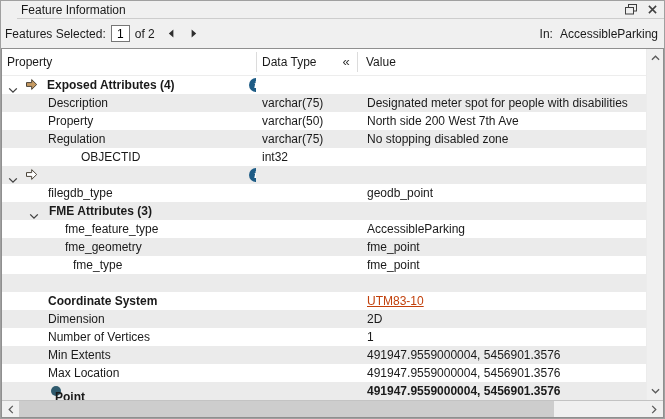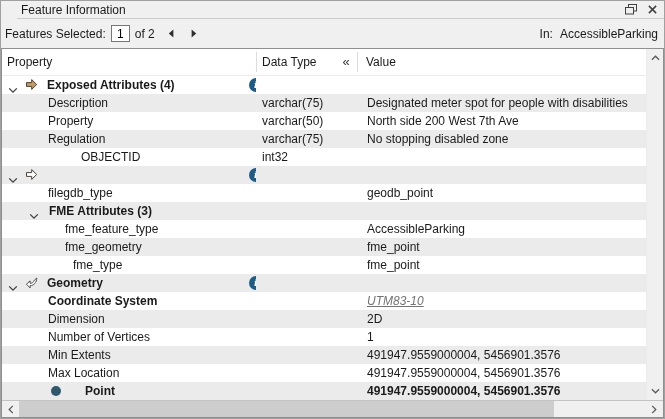--- a/index.html
+++ b/index.html
@@ -210,39 +210,29 @@
           <div class="cell-val">fme_point</div>
         </div>
         <div class="row">
           <div class="cell-prop">
             <span style="position: absolute; left: 63px; margin-left: 8px;">fme_type</span>
           </div>
           <div class="cell-type"></div>
           <div class="cell-val">fme_point</div>
         </div>
         <div class="row stripe">
-          <div class="cell-prop">
-            <span class="chev" style="left:6px"><svg width="10" height="7" viewBox="0 0 10 7">
-                <polyline points="1.2,1.4 5,5.2 8.8,1.4" fill="none" stroke="#3f3f3f" stroke-width="1.3"></polyline>
-              </svg></span>
-            <span class="sect-icon"><svg width="13" height="13" viewBox="0 0 13 13">
-                <path d="M1.4,8.2 L5.1,11.9 L5.1,9.7 C8.9,9.5 11.5,6.7 11.8,2 L9.3,4.3 C8.5,6.5 6.9,7.3 5.1,7.3 L5.1,4.9 Z" fill="#fff" stroke="#4a4a4a" stroke-width="1" stroke-linejoin="round"></path>
-              </svg></span>
-            <span class="b" style="position: absolute; left: 45px;">Geometry</span>
-            <span class="info-icon" style="background: rgb(30, 92, 134);">i</span>
-          </div>
           <div class="cell-type"></div>
           <div class="cell-val"></div>
         </div>
         <div class="row">
           <div class="cell-prop">
             <span style="position: absolute; left: 46px; font-weight: bold;">Coordinate System</span>
           </div>
           <div class="cell-type"></div>
-          <div class="cell-val"><a href="#" class="val-link" style="color: #737373; font-style: italic;">UTM83-10</a></div>
+          <div class="cell-val"><a href="#" class="val-link" style="color: #c2410c;">UTM83-10</a></div>
         </div>
         <div class="row stripe">
           <div class="cell-prop">
             <span style="position: absolute; left: 46px;">Dimension</span>
           </div>
           <div class="cell-type"></div>
           <div class="cell-val">2D</div>
         </div>
         <div class="row">
           <div class="cell-prop">
@@ -261,21 +251,21 @@
         <div class="row">
           <div class="cell-prop">
             <span style="position: absolute; left: 46px;">Max Location</span>
           </div>
           <div class="cell-type"></div>
           <div class="cell-val">491947.9559000004, 5456901.3576</div>
         </div>
         <div class="row stripe">
           <div class="cell-prop">
             <span class="bullet" style="background:#2f5a6d"></span>
-            <span class="b" style="position: absolute; left: 83px;">Point</span>
+            <span class="b" style="position: absolute; left: 53px; margin-top: 6px;">Point</span>
           </div>
           <div class="cell-type"></div>
           <div class="cell-val b">491947.9559000004, 5456901.3576</div>
         </div>
       </div>
 
     <div class="vscroll">
       <span class="sb-arrow up">
         <svg width="9" height="6" viewBox="0 0 10 6">
             <polyline points="1,5 5,1 9,5" fill="none" stroke="#5a5a5a" stroke-width="1.4"></polyline>

